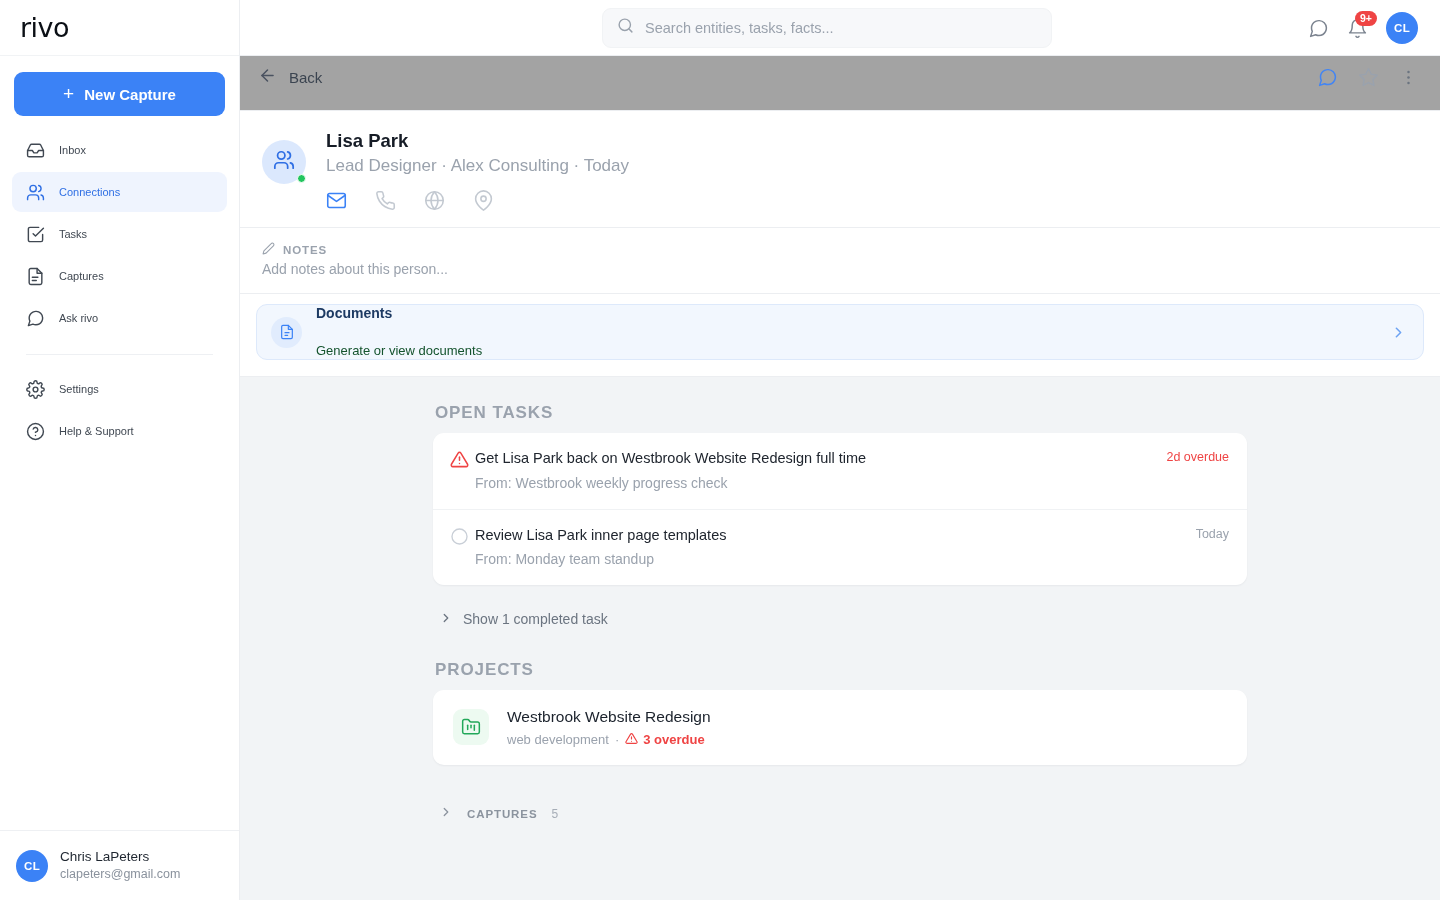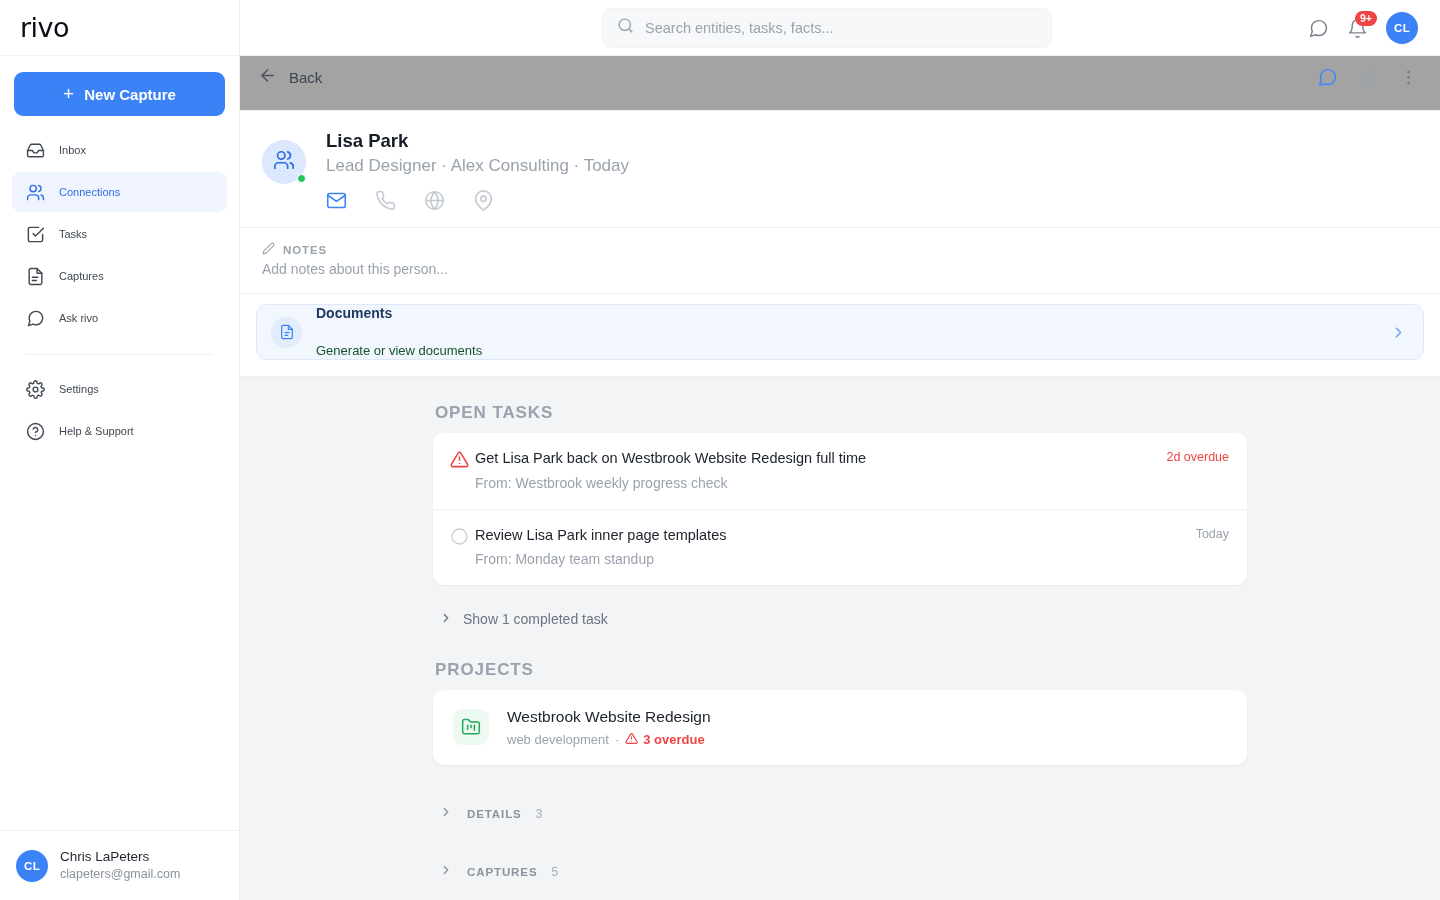--- a/index.html
+++ b/index.html
@@ -588,36 +588,27 @@
                         </svg>
                     </span>
                     <span>3 overdue</span>
                   </span>
                 </div>
               </div>
             </div>
           </div>
         </div>
 
+
         <div class="collapse-row">
           <span>
             <svg width="14" height="14" viewBox="0 0 24 24" fill="none" stroke="#8b939e" stroke-width="2.2" stroke-linecap="round" stroke-linejoin="round">
                 <polyline points="9 18 15 12 9 6"></polyline>
               </svg>
           </span>
-          <span class="cl-label">DETAILS</span>
-          <span class="cl-count">3</span>
-        </div>
-
-        <div class="collapse-row">
-          <span>
-            <svg width="14" height="14" viewBox="0 0 24 24" fill="none" stroke="#8b939e" stroke-width="2.2" stroke-linecap="round" stroke-linejoin="round">
-                <polyline points="9 18 15 12 9 6"></polyline>
-              </svg>
-          </span>
           <span class="cl-label">CAPTURES</span>
           <span class="cl-count">5</span>
         </div>
 
       </div>
     </div>
 
   </div>
 </div>
 

